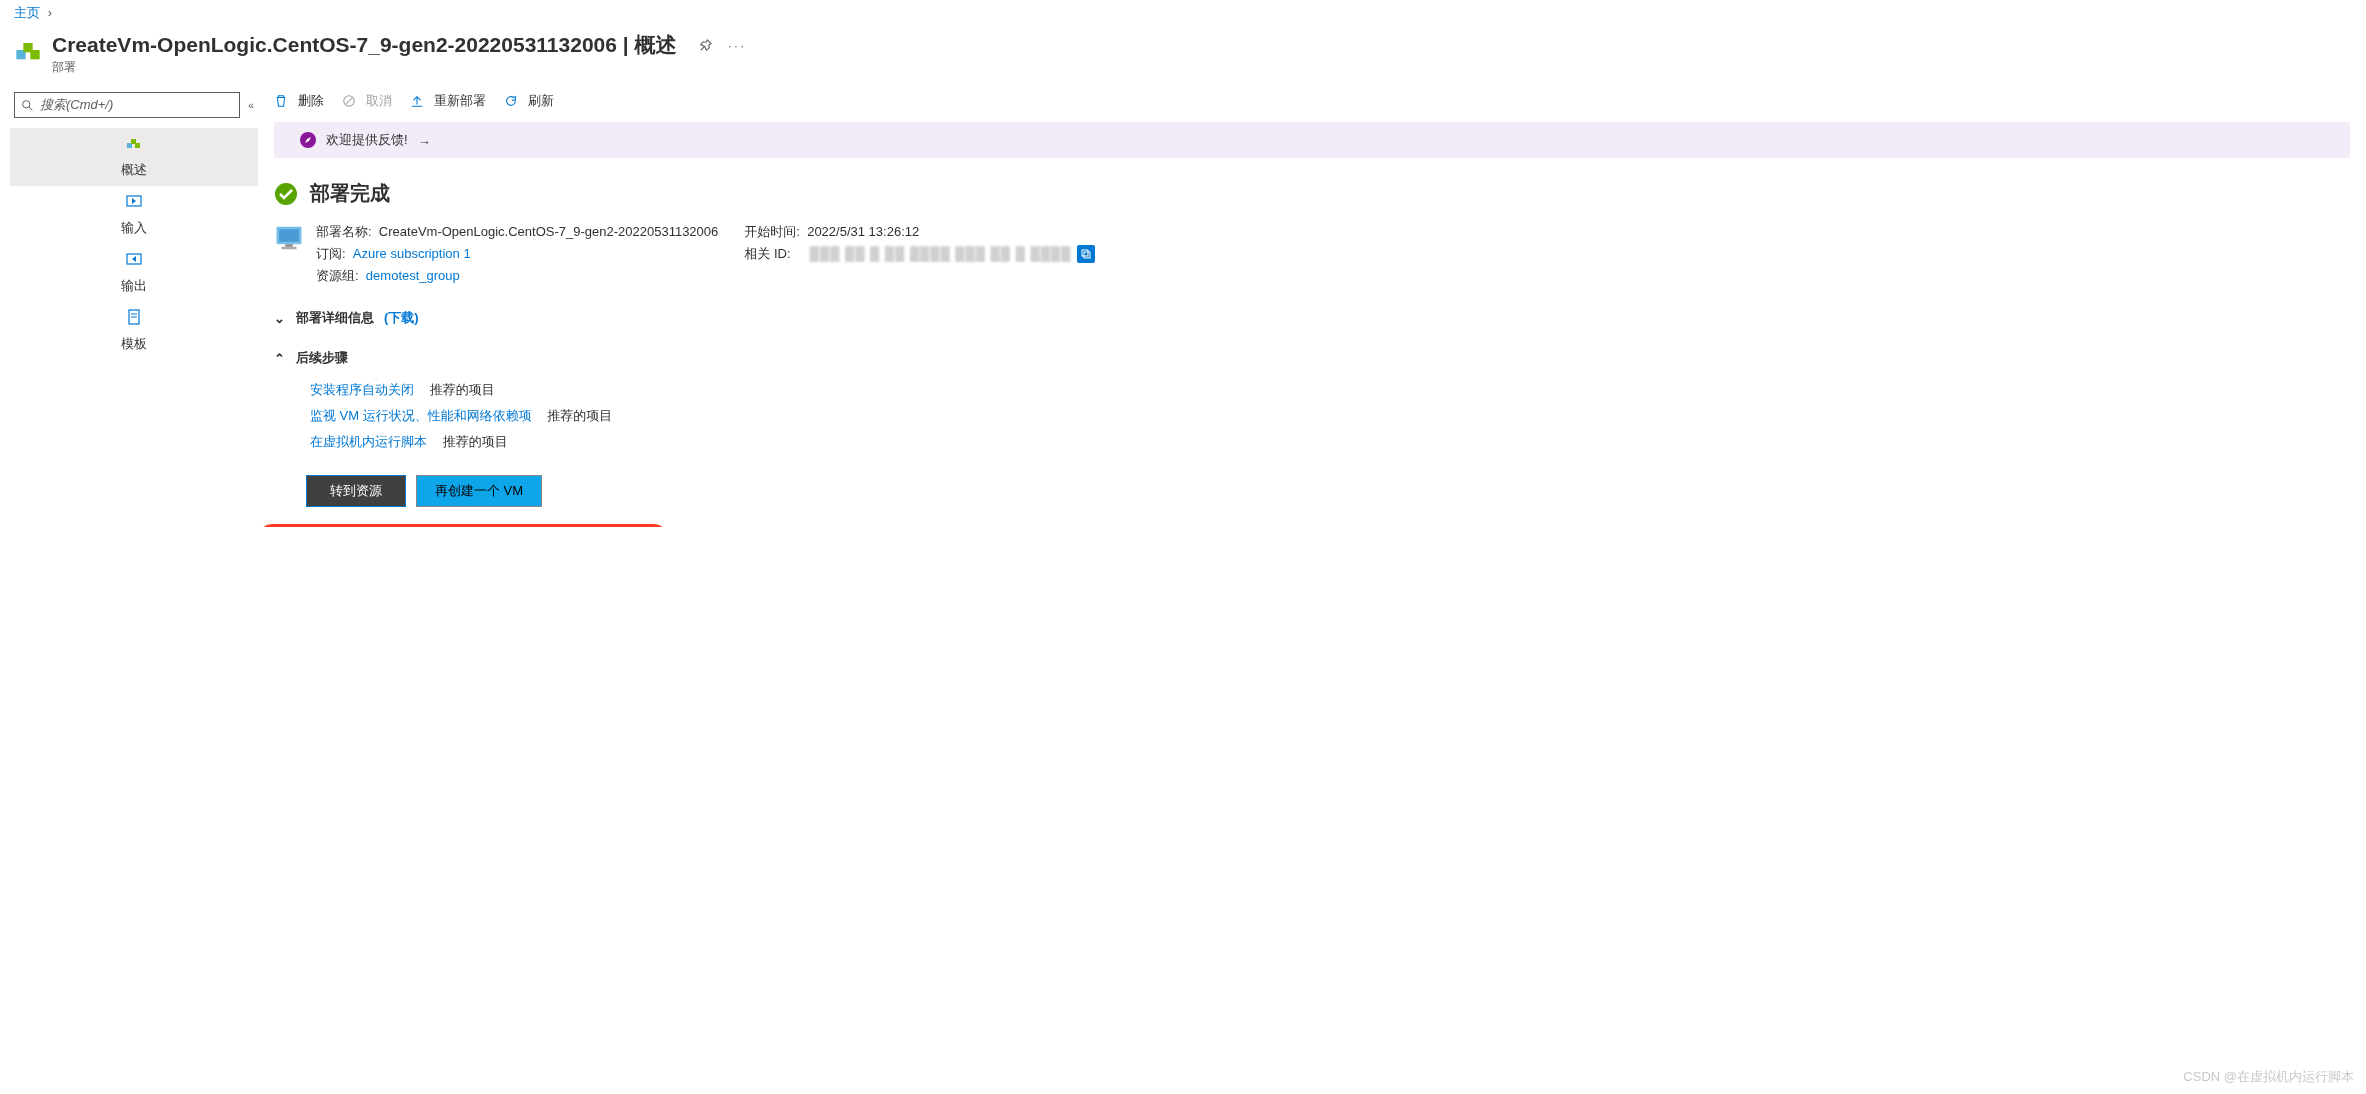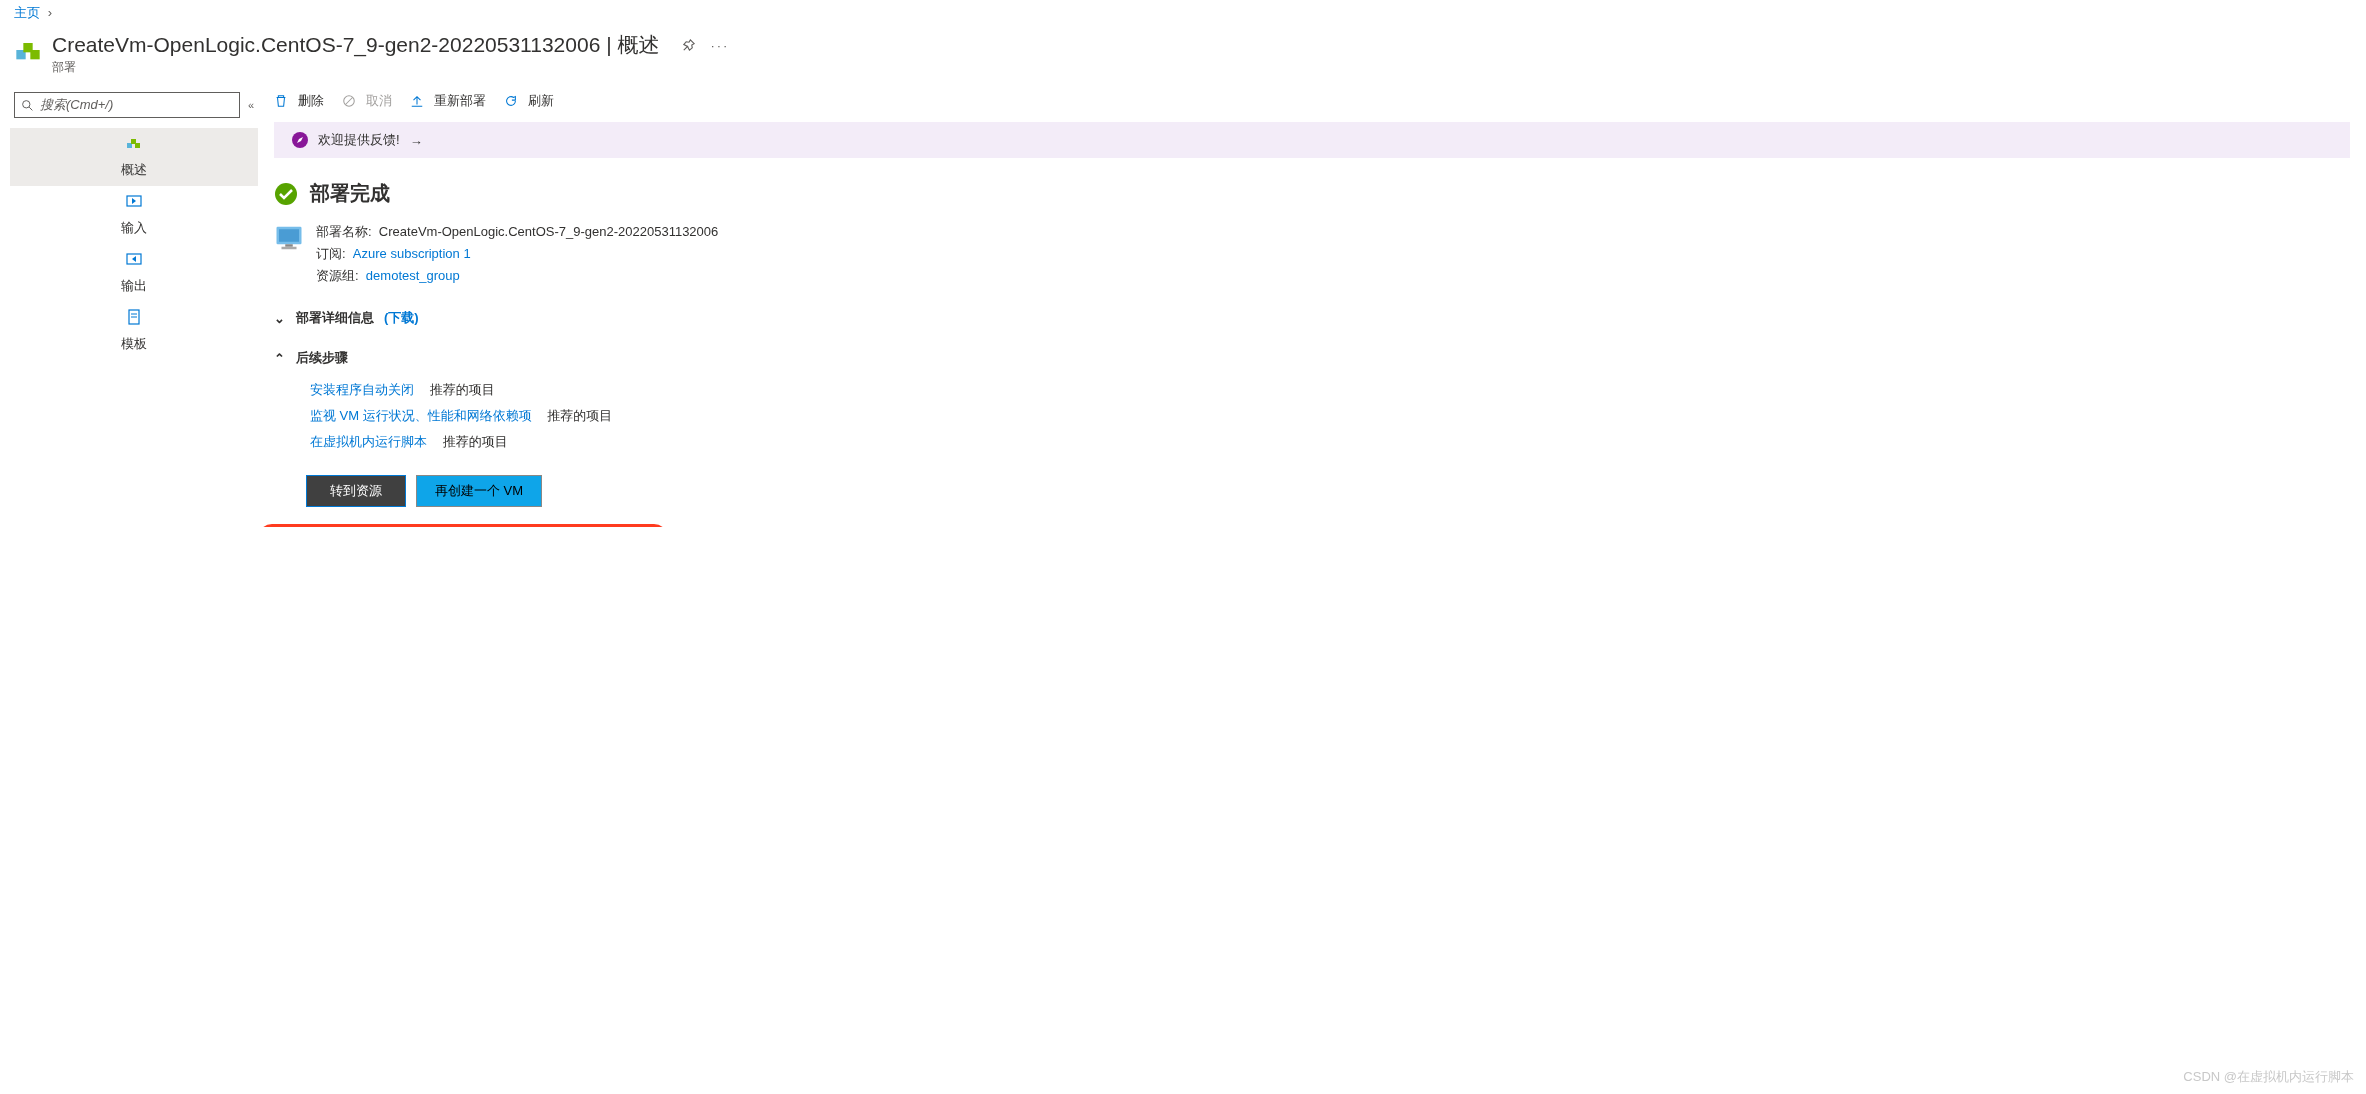--- a/index.html
+++ b/index.html
@@ -4,41 +4,41 @@
   <style>
     * { box-sizing: border-box; margin: 0; padding: 0; }
     body { font-family: "Segoe UI", -apple-system, sans-serif; font-size: 13px; color: #323130; background: #fff; }
     a { color: #0078d4; text-decoration: none; cursor: pointer; }
 
     .breadcrumb { padding: 4px 14px; font-size: 13px; }
     .breadcrumb-sep { color: #605e5c; padding: 0 4px; }
 
     .header { display: flex; align-items: flex-start; padding: 6px 14px 12px 14px; gap: 10px; }
     .header-icon { width: 28px; height: 28px; margin-top: 4px; flex-shrink: 0; }
-    .header-title { font-size: 21px; font-weight: 400; line-height: 1.2; }
+    .header-title { font-size: 21px; font-weight: 700; line-height: 1.2; }
     .header-sub { font-size: 12px; color: #605e5c; margin-top: 2px; }
     .header-actions { display: flex; gap: 14px; margin-left: 12px; margin-top: 6px; color: #605e5c; }
     .pin-btn, .more-btn { cursor: pointer; }
 
     .layout { display: flex; justify-content: flex-end; }
     .sidebar { width: 258px; flex-shrink: 0; padding: 0 0 0 10px; }
     .search-row { display: flex; align-items: center; gap: 8px; padding: 4px 4px 10px 4px; }
     .search-box { flex: 1; display: flex; align-items: center; border: 1px solid #605e5c; padding: 3px 6px; height: 26px; font-style: italic; color: #605e5c; }
     .search-box svg { margin-right: 6px; flex-shrink: 0; }
     .collapse-btn { cursor: pointer; color: #605e5c; font-size: 11px; }
     .nav-item { display: flex; align-items: center; gap: 10px; padding: 7px 10px; cursor: pointer; font-size: 13px; flex-direction: column; }
     .nav-item.active { background: #edebe9; }
     .nav-item svg, .nav-item .nav-icon { width: 16px; height: 16px; flex-shrink: 0; }
 
     .main { flex: 1; padding: 0 16px 20px 16px; position: relative; }
     .toolbar { display: flex; align-items: center; gap: 18px; padding: 4px 0 12px 0; font-size: 13px; }
     .tb-item { display: flex; align-items: center; gap: 10px; cursor: pointer; }
     .tb-item.disabled { color: #a19f9d; cursor: default; }
 
-    .feedback-bar { background: #f3ecf8; padding: 9px 18px; display: flex; align-items: center; gap: 10px; font-size: 13px; }
+    .feedback-bar { background: #f3ecf8; padding: 9px 26px; display: flex; align-items: center; gap: 10px; font-size: 13px; }
     .feedback-icon { width: 16px; height: 16px; background: #881798; border-radius: 50%; display: flex; align-items: center; justify-content: center; }
 
     .status-row { display: flex; align-items: center; gap: 12px; margin: 22px 0 14px 0; }
     .status-icon { width: 24px; height: 24px; }
     .status-title { font-size: 20px; font-weight: 600; }
 
     .details { display: flex; gap: 12px; align-items: flex-start; }
     .vm-icon { width: 30px; height: 30px; margin-top: 2px; flex-shrink: 0; }
     .details-cols { display: flex; gap: 26px; }
     .detail-line { font-size: 13px; line-height: 1.7; }
@@ -189,20 +189,33 @@
           <rect x="4" y="5" width="16" height="10" fill="#4a9cd4"></rect>
           <rect x="9" y="17" width="6" height="2" fill="#888"></rect>
           <rect x="6" y="19" width="12" height="2" fill="#aaa"></rect>
         </svg>
       <div class="details-cols">
         <div>
           <div class="detail-line"><span>部署名称:</span>&nbsp;&nbsp;<span>CreateVm-OpenLogic.CentOS-7_9-gen2-20220531132006</span></div>
           <div class="detail-line"><span>订阅:</span>&nbsp;&nbsp;<a>Azure subscription 1</a></div>
           <div class="detail-line"><span>资源组:</span>&nbsp;&nbsp;<a>demotest_group</a></div>
         </div>
+        <div>
+          <div class="detail-line"><span>开始时间:</span>&nbsp;&nbsp;<span>2022/5/31 13:26:12</span></div>
+          <div class="detail-line copy-stack">
+            <span>相关 ID:</span>&nbsp;&nbsp;
+            <span class="redact">███ ██ █ ██ ████ ███ ██ █ ████</span>
+            <span class="copy-icon">
+                <svg width="12" height="12" viewBox="0 0 12 12">
+                  <rect x="2" y="2" width="6" height="6" fill="none" stroke="#fff"></rect>
+                  <rect x="4" y="4" width="6" height="6" fill="none" stroke="#fff"></rect>
+                </svg>
+              </span>
+          </div>
+        </div>
       </div>
     </div>
 
     <div class="section">
       <div class="section-header">
         <span class="chev">⌄</span>
         <span>部署详细信息</span>
         <a>(下载)</a>
       </div>
     </div>

